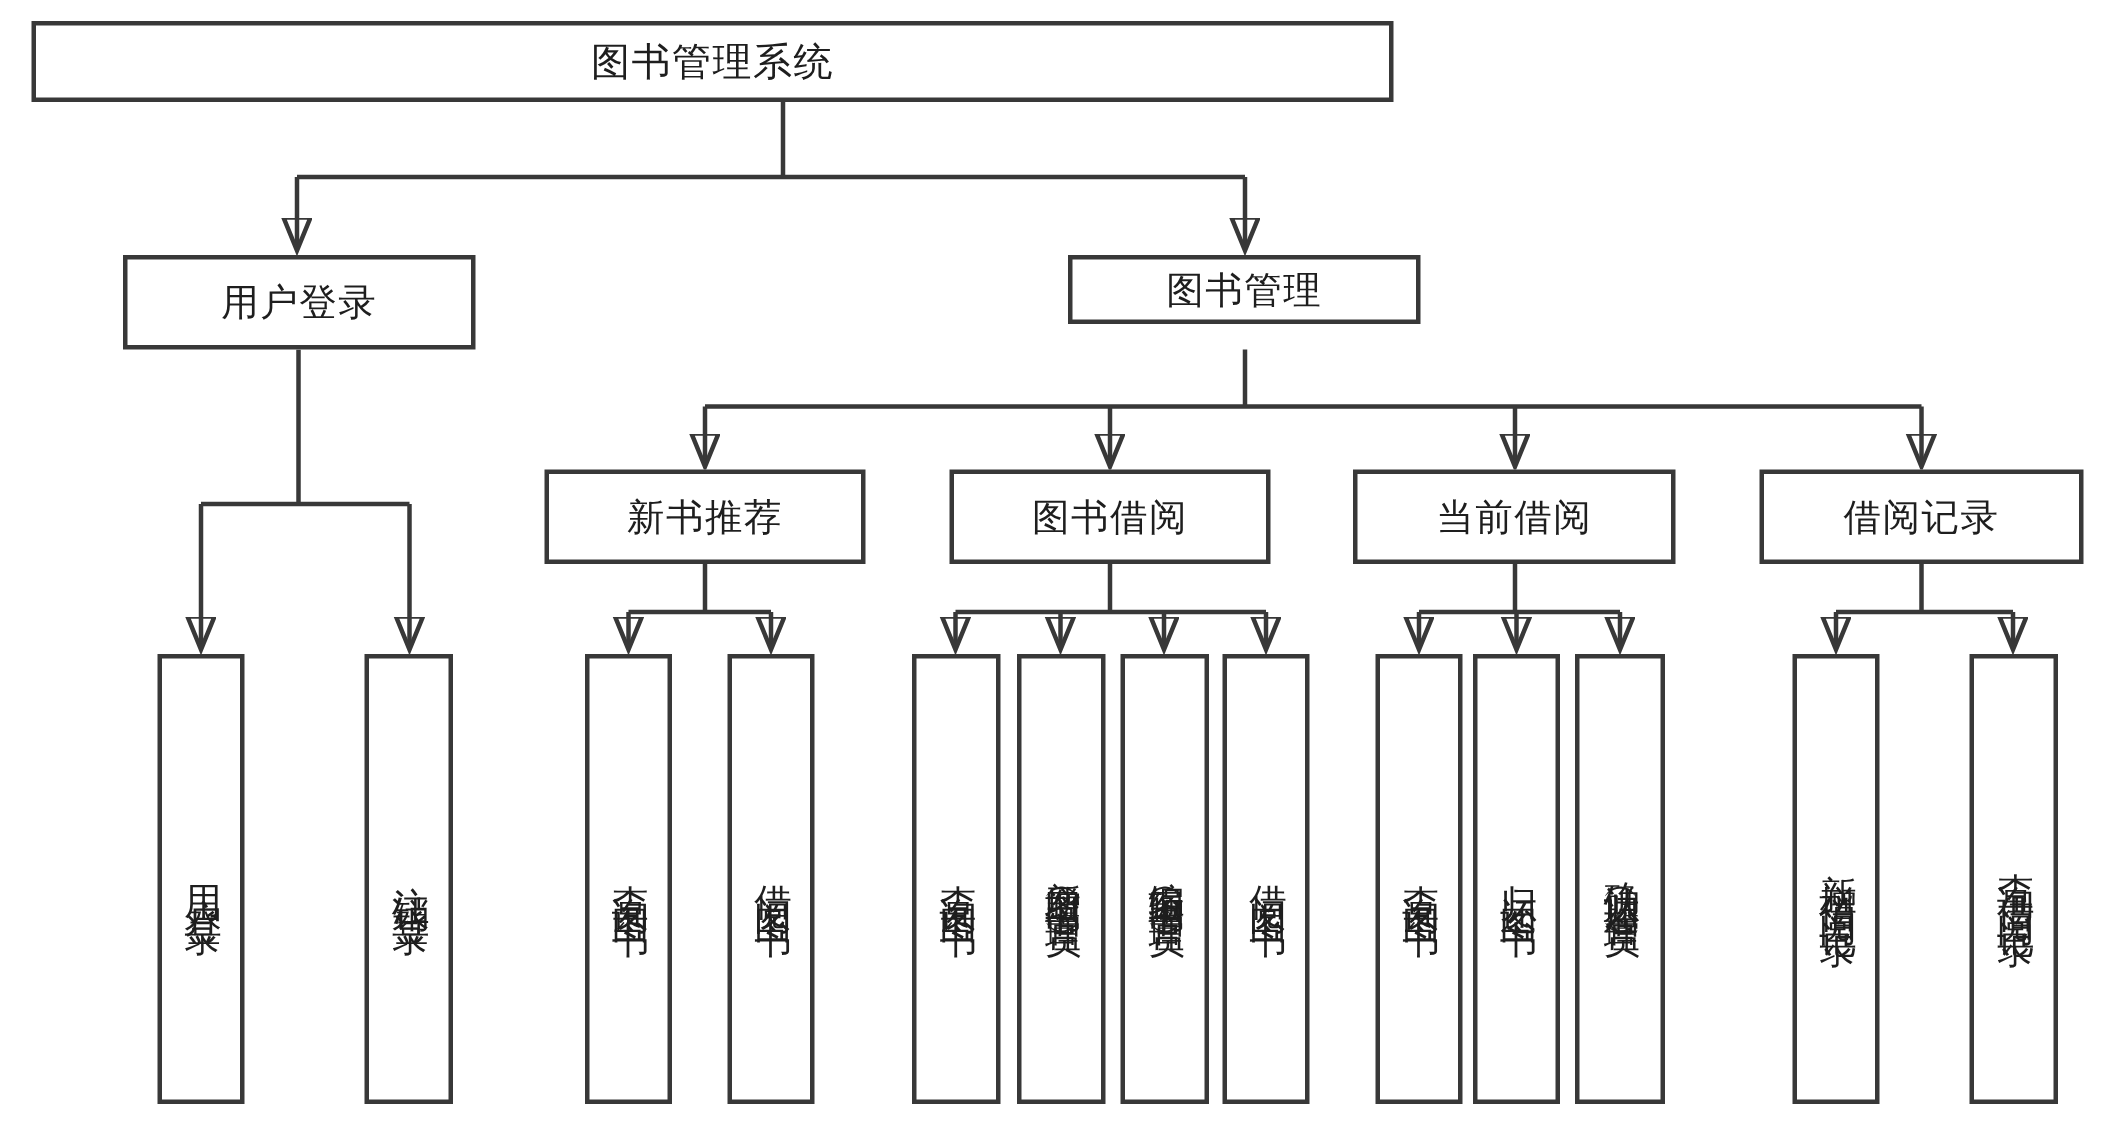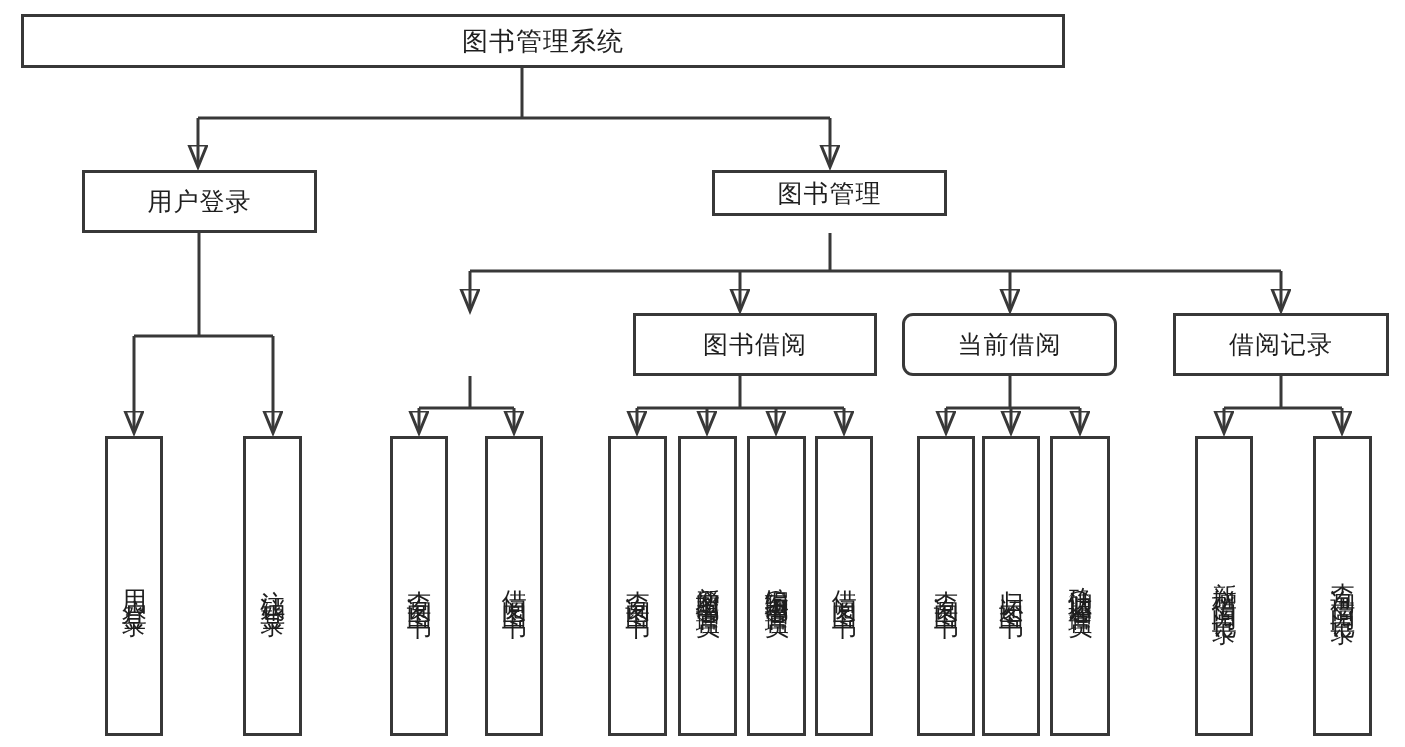--- a/index.html
+++ b/index.html
@@ -69,35 +69,38 @@
     <path class="ln" d="M1010 376 V408 M946 408 H1080"></path>
     <path class="ar" d="M946 408 V432"></path>
     <path class="ar" d="M1011 408 V432"></path>
     <path class="ar" d="M1080 408 V432"></path>
 
     <path class="ln" d="M1281 376 V408 M1224 408 H1342"></path>
     <path class="ar" d="M1224 408 V432"></path>
     <path class="ar" d="M1342 408 V432"></path>
   </svg>
 
-  <div class="node hbox title" style="left:21px;top:14px;width:1044px;height:54px;">
+  <div class="node hbox title" style="left:21px;top:14px;width:908px;height:54px;">
     <span>图书管理系统</span>
   </div>
 
   <div class="node hbox" style="left:82px;top:170px;width:235px;height:63px;">
     <span>用户登录</span>
   </div>
   <div class="node hbox" style="left:712px;top:170px;width:235px;height:46px;">
     <span>图书管理</span>
   </div>
 
-  <div class="node hbox" style="left:633px;top:313px;width:244px;height:63px;justify-content:center;">
+  <div class="node hbox" style="left:363px;top:313px;width:214px;height:63px;">
+    <span>新书推荐</span>
+  </div>
+  <div class="node hbox" style="left:633px;top:313px;width:214px;height:63px;justify-content:center;">
     <span>图书借阅</span>
   </div>
-  <div class="node hbox" style="left:902px;top:313px;width:215px;height:63px;border-radius:11px;">
+  <div class="node hbox" style="left:902px;top:313px;width:215px;height:63px;">
     <span>当前借阅</span>
   </div>
   <div class="node hbox" style="left:1173px;top:313px;width:216px;height:63px;">
     <span>借阅记录</span>
   </div>
 
   <div class="node" style="left:105px;top:436px;width:58px;height:300px;">
     <span class="vtext">用户登录</span>
   </div>
   <div class="node" style="left:243px;top:436px;width:59px;height:300px;">

